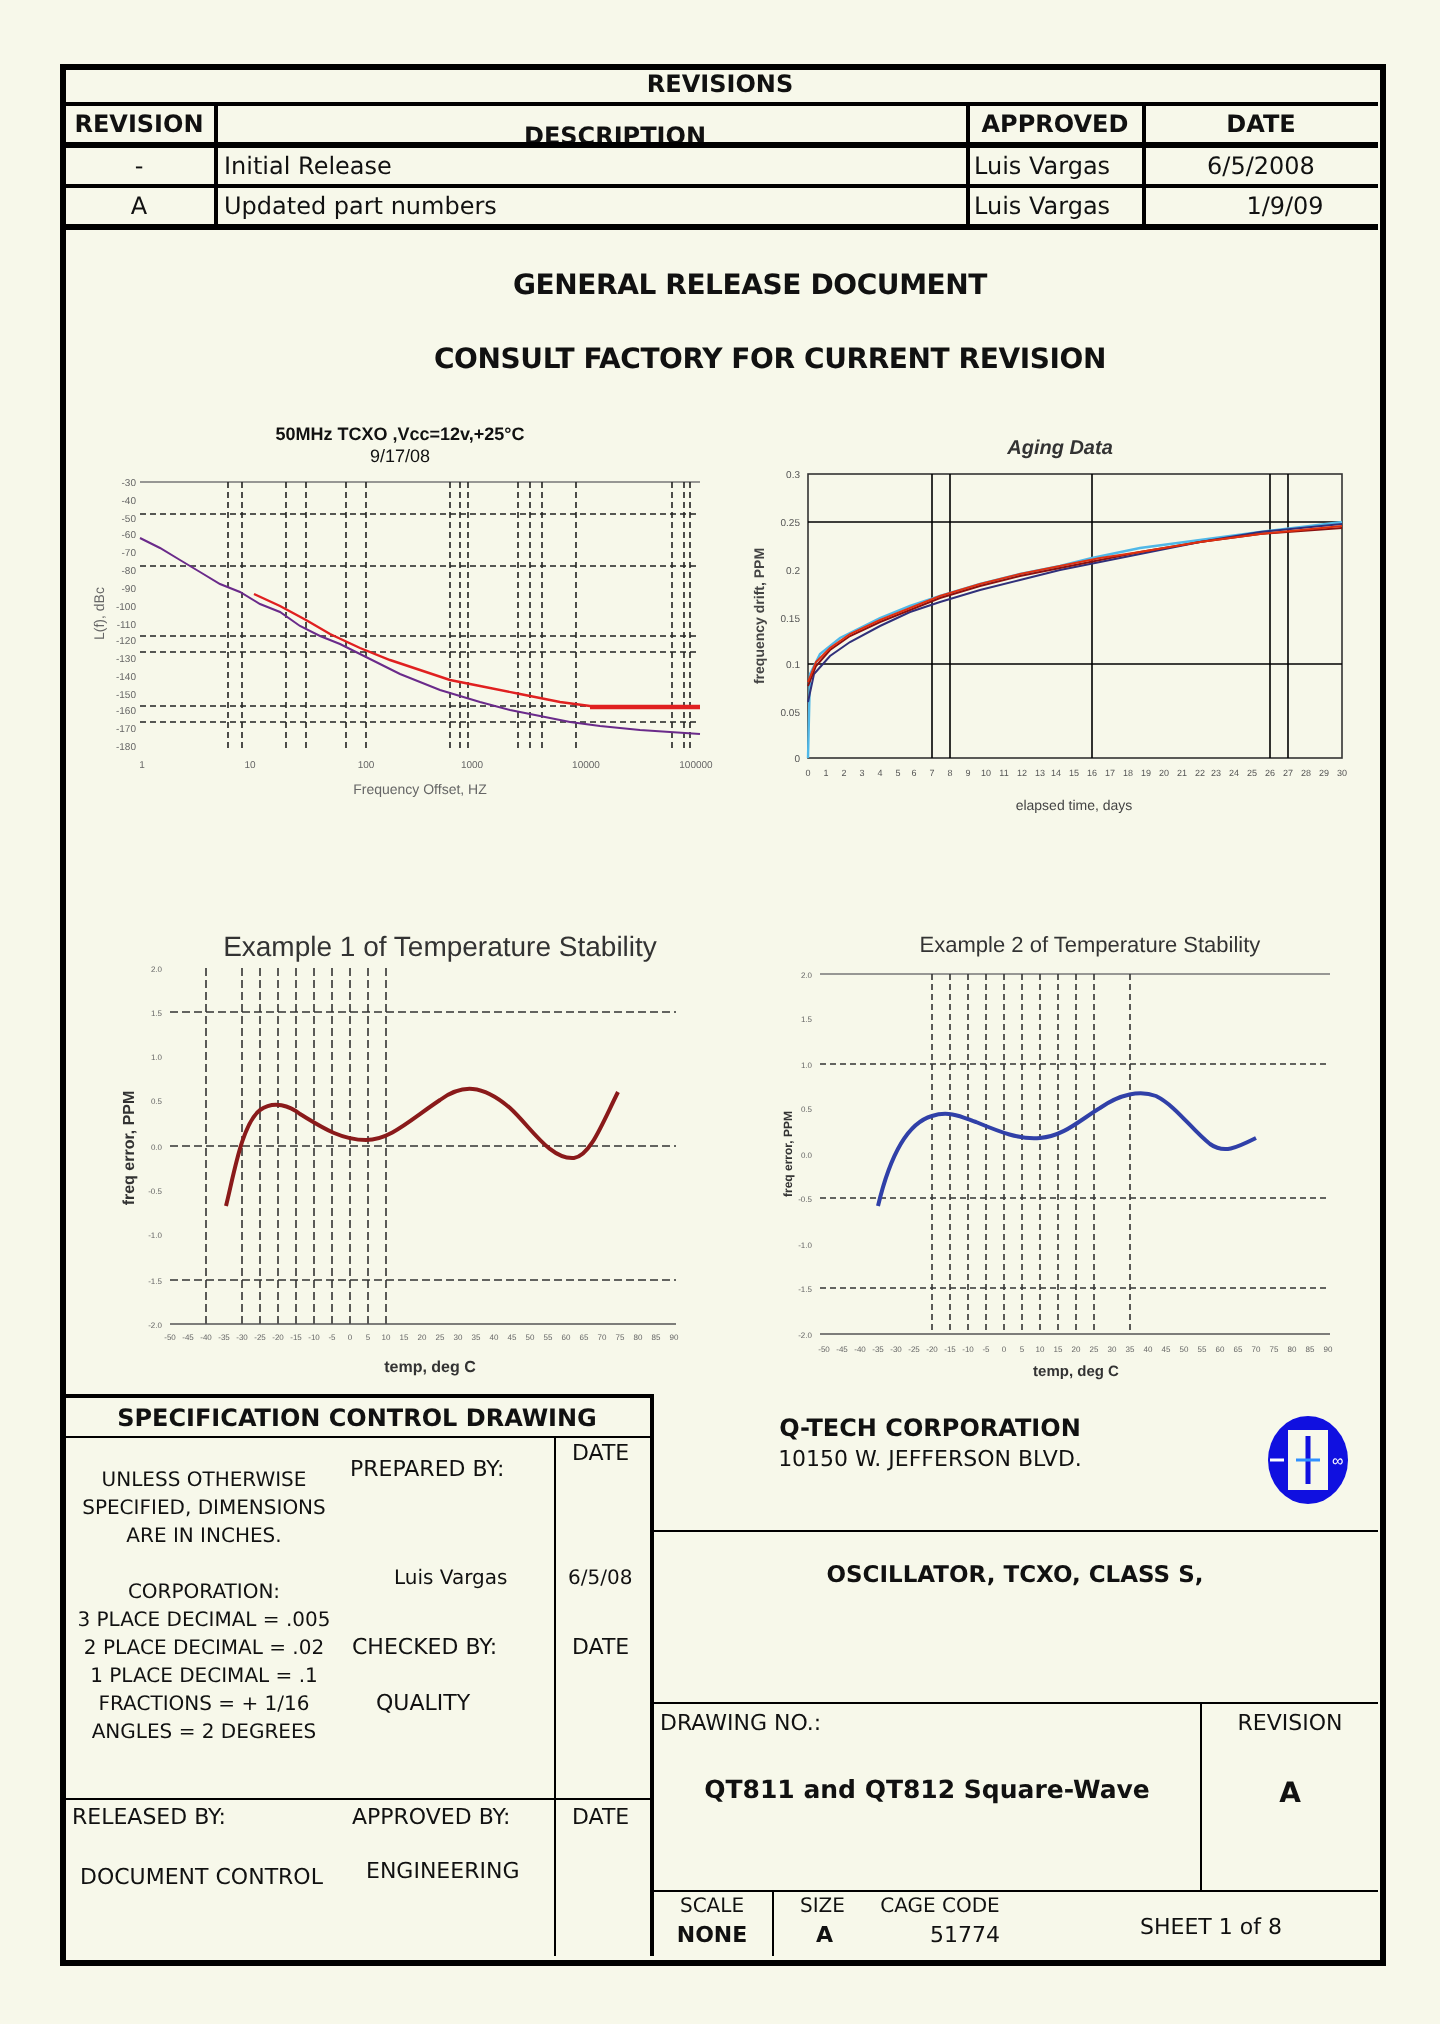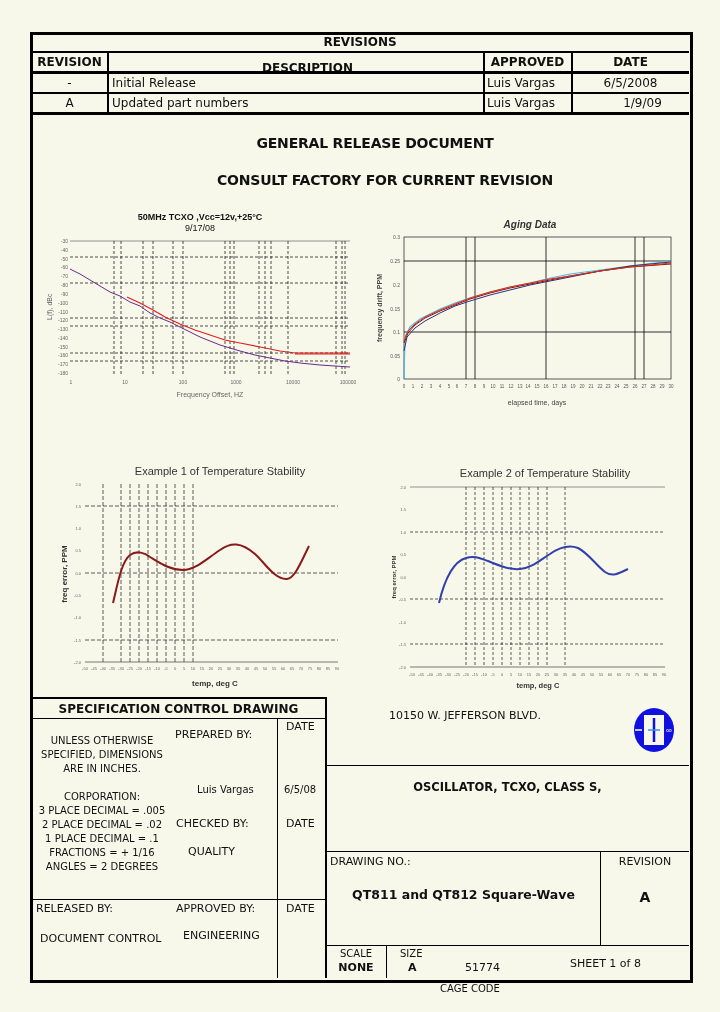--- a/index.html
+++ b/index.html
@@ -177,21 +177,21 @@
     <text x="167" y="190" font-size="7" fill="#444" text-anchor="middle">elapsed time, days</text>
     <text x="0" y="0" font-size="7" fill="#444" font-weight="bold" text-anchor="middle" transform="translate(12,93) rotate(-90)">frequency drift, PPM</text>
     <polyline fill="none" stroke="#50b8e8" stroke-width="1.2" points="34,164 35,122 40,112 50,104 60,99 70,94 85,88 100,83 120,77 140,72 160,68 176,64 200,59 230,55 260,51 285,48 301,46"></polyline>
     <polyline fill="none" stroke="#30307a" stroke-width="1" points="34,136 37,122 45,113 55,106 70,98 85,91 100,86 120,80 140,75 160,70 180,66 200,62 230,56 260,51 301,47"></polyline>
     <polyline fill="none" stroke="#8a1010" stroke-width="1" points="34,128 38,118 45,110 55,103 70,96 85,90 100,84 120,78 140,73 160,69 180,65 200,61 230,56 260,52 301,49"></polyline>
     <polyline fill="none" stroke="#e03010" stroke-width="1" points="34,126 38,116 45,109 55,102 70,95 85,89 100,83 120,77 140,72 160,68 180,64 200,61 230,56 260,52 301,48"></polyline>
   </svg>
 </div>
 
 <div class="abs" style="left:45px;top:462px;width:310px;height:230px;">
-  <div class="abs center" style="left:60px;top:3px;width:230px;font-size:11px;font-family:'Liberation Sans',sans-serif;color:#333;">Example 1 of Temperature Stability</div>
+  <div class="abs center" style="left:60px;top:3px;width:230px;font-size:14px;font-family:'Liberation Sans',sans-serif;color:#333;">Example 1 of Temperature Stability</div>
   <svg width="310" height="230" style="position:absolute;left:0;top:0;">
     <g stroke="#333" stroke-width="0.8" stroke-dasharray="4,2">
       <line x1="40" y1="44" x2="293" y2="44"></line>
       <line x1="40" y1="111" x2="293" y2="111"></line>
       <line x1="40" y1="178" x2="293" y2="178"></line>
       <line x1="58" y1="22" x2="58" y2="200"></line>
         <line x1="76" y1="22" x2="76" y2="200"></line>
         <line x1="85" y1="22" x2="85" y2="200"></line>
       <line x1="94" y1="22" x2="94" y2="200"></line>
         <line x1="103" y1="22" x2="103" y2="200"></line>
@@ -349,20 +349,21 @@
   <div class="abs t11" style="left:286px;top:817px;">DATE</div>
 
   <div class="hline thin" style="left:32px;top:899px;width:293px;"></div>
   <div class="abs t11" style="left:36px;top:902px;">RELEASED BY:</div>
   <div class="abs t11" style="left:40px;top:932px;">DOCUMENT CONTROL</div>
   <div class="abs t11" style="left:176px;top:902px;">APPROVED BY:</div>
   <div class="abs t11" style="left:183px;top:929px;">ENGINEERING</div>
   <div class="abs t11" style="left:286px;top:902px;">DATE</div>
 
   <div class="abs center" style="left:340px;top:707px;width:250px;">
+    <div class="bold t12">Q-TECH CORPORATION</div>
     <div class="t11" style="margin-top:2px;">10150 W. JEFFERSON BLVD.</div>
   </div>
   <svg class="abs" style="left:632px;top:706px;" width="44" height="48">
     <ellipse cx="22" cy="24" rx="20" ry="22" fill="#1010e0"></ellipse>
     <rect x="12" y="9" width="20" height="30" fill="#f7f8ea"></rect>
     <line x1="22" y1="12" x2="22" y2="36" stroke="#1010e0" stroke-width="2.5"></line>
     <line x1="16" y1="24" x2="28" y2="24" stroke="#3090ff" stroke-width="1.5"></line>
     <line x1="3" y1="24" x2="10" y2="24" stroke="#fff" stroke-width="1.5"></line>
     <text x="34" y="27" font-size="8" fill="#fff">∞</text>
   </svg>
@@ -378,16 +379,16 @@
   <div class="vline thin" style="left:600px;top:851px;height:94px;"></div>
   <div class="abs t11 center" style="left:601px;top:855px;width:88px;">REVISION</div>
   <div class="abs bold t12 center" style="left:601px;top:889px;width:88px;font-size:14px;">A</div>
 
   <div class="hline thin" style="left:325px;top:945px;width:364px;"></div>
   <div class="vline thin" style="left:386px;top:945px;height:33px;"></div>
   <div class="abs t10 center" style="left:326px;top:948px;width:60px;">SCALE</div>
   <div class="abs bold t11 center" style="left:326px;top:961px;width:60px;">NONE</div>
   <div class="abs t10" style="left:400px;top:948px;">SIZE</div>
   <div class="abs bold t11" style="left:408px;top:961px;">A</div>
-  <div class="abs t10 center" style="left:440px;top:948px;width:60px;margin-top:35px;">CAGE CODE</div>
+  <div class="abs t10 center" style="left:440px;top:948px;width:60px;">CAGE CODE</div>
   <div class="abs t11 center" style="left:440px;top:961px;width:60px;text-align:right;">51774</div>
   <div class="abs t11" style="left:570px;top:957px;">SHEET 1 of  8</div>
 </div>
 
 </body></html>

